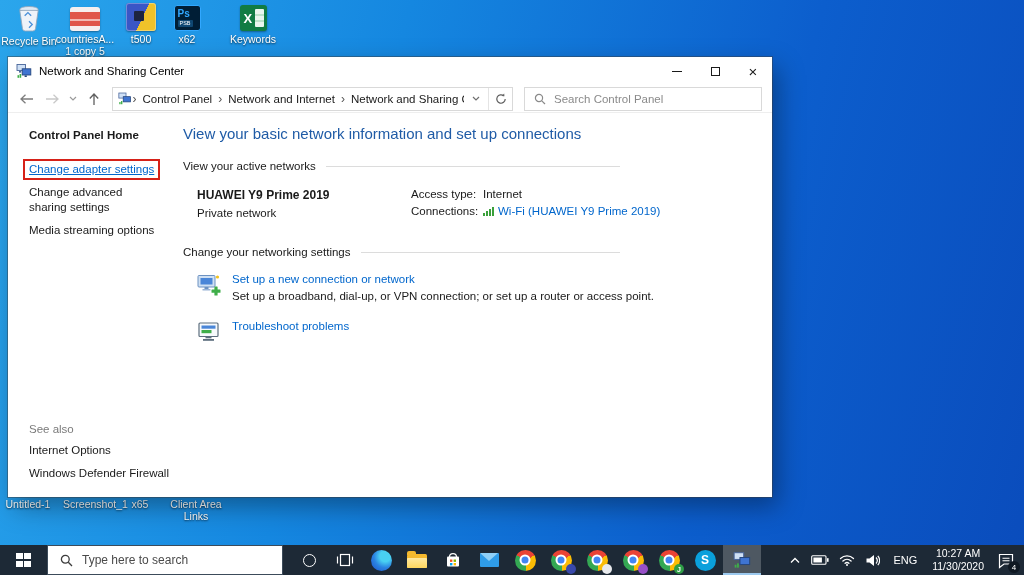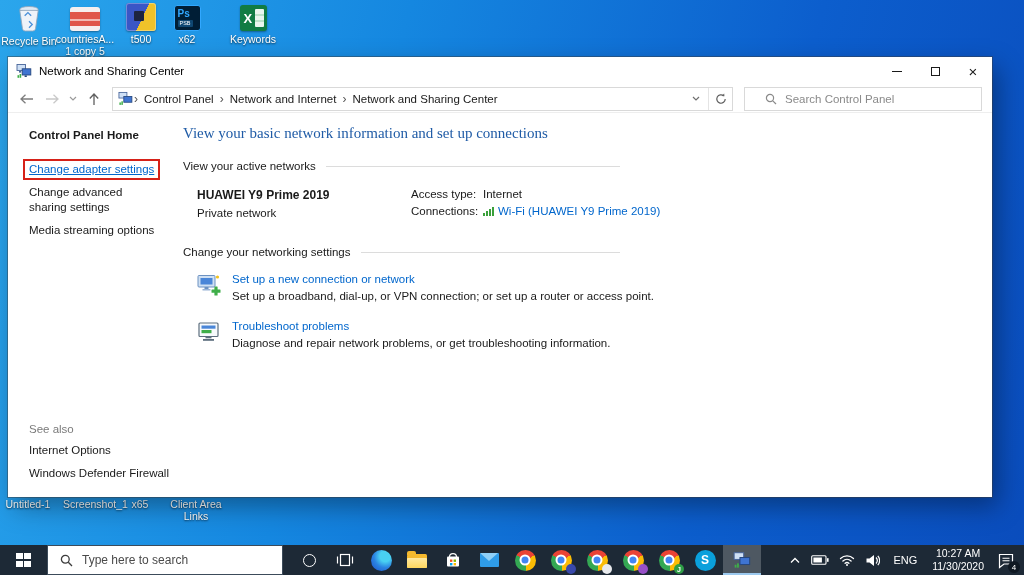--- a/index.html
+++ b/index.html
@@ -27,54 +27,54 @@
   .ico-psb .sub { color:#fff; font-size:5.5px; line-height:7px; background:rgba(49,168,255,.3); padding:0 2px; border-radius:1px; }
   .ico-xls { width:27px; height:26px; margin-top:2px; border-radius:3px; background:#117c43; position:relative;
     display:flex; align-items:center; padding-left:4px; box-shadow:0 1px 2px rgba(0,0,0,.35); }
   .ico-xls .x { color:#fff; font-weight:bold; font-size:13px; }
   .ico-xls::after { content:""; position:absolute; right:3px; top:4px; width:9px; height:18px;
     background:linear-gradient(#eaf6ee 0 28%, #bfe3cb 28% 38%, #eaf6ee 38% 61%, #bfe3cb 61% 71%, #eaf6ee 71%); border-radius:1px; }
 
   .bottom-label { position:absolute; top:498px; color:#fff; font-size:10.5px; line-height:12px; text-align:center; text-shadow:0 1px 2px rgba(0,0,0,.7); }
 
   
-  .window { position:absolute; left:8px; top:57px; width:984px; height:440px; background:#fff;
+  .window { position:absolute; left:8px; top:57px; width:764px; height:440px; background:#fff;
     box-shadow:0 0 0 1px rgba(60,60,60,.45), 6px 10px 24px rgba(0,0,0,.35); display:flex; flex-direction:column; }
   .titlebar { height:28px; display:flex; align-items:center; padding-left:8px; gap:7px; background:#fff; flex:0 0 auto; }
   .titlebar .title { font-size:11.5px; color:#000; }
   .win-controls { margin-left:auto; display:flex; height:100%; }
   .win-btn { width:38px; height:100%; display:flex; align-items:center; justify-content:center; color:#1a1a1a; font-size:13px; }
   .glyph-min { width:10px; height:1px; background:#1a1a1a; display:block; }
   .glyph-max { width:9px; height:9px; border:1px solid #1a1a1a; display:block; }
 
   .navbar { height:28px; display:flex; align-items:center; padding:0 10px 0 6px; gap:2px; border-bottom:1px solid #eeeeee; flex:0 0 auto; }
   .nav-btn { width:24px; height:24px; display:flex; align-items:center; justify-content:center; }
   .nav-btn.narrow { width:14px; }
   .addr { flex:1; height:24px; border:1px solid #d9d9d9; display:flex; align-items:center; padding-left:5px; margin:0 9px 0 4px; min-width:0; }
   .crumbs { display:flex; align-items:center; font-size:11.5px; color:#1a1a1a; white-space:nowrap; overflow:hidden; }
   .crumb { padding:0 5px; }
   .crumb-sep { color:#555; font-size:12px; padding:0 1px; }
   .addr-controls { margin-left:auto; display:flex; height:100%; }
   .addr-btn { width:24px; height:100%; display:flex; align-items:center; justify-content:center; border-left:1px solid #e4e4e4; }
-  .searchbox { width:238px; height:24px; border:1px solid #d9d9d9; display:flex; align-items:center; gap:8px; padding-left:20px; }
+  .searchbox { width:238px; height:24px; border:1px solid #d9d9d9; display:flex; align-items:center; gap:8px; padding-left:9px; }
   .searchbox input { border:none; outline:none; flex:1; font-size:11.5px; font-family:"Liberation Sans",sans-serif; color:#333; min-width:0; }
   .searchbox input::placeholder { color:#8a8a8a; }
 
   .content { flex:1; display:flex; min-height:0; }
   .sidebar { width:163px; padding:16px 0 8px 21px; display:flex; flex-direction:column; font-size:11.5px; flex:0 0 auto; }
   .sb-home { color:#1a1a1a; margin-bottom:12px;font-weight:bold; }
   .red-box { border:2px solid #d62118; padding:2px 4px 3px; margin:6px 0 3px -6px; width:fit-content; }
   .sb-link { color:#0066cc; text-decoration:underline; cursor:pointer; }
   .sb-item { color:#1a1a1a; margin-top:8px; line-height:15px; cursor:pointer; }
   .sb-bottom { margin-top:auto; padding-bottom:8px; }
   .sb-seealso { color:#7a7a7a; margin-bottom:4px; }
 
   .main { flex:1; padding:8px 0 0 12px; min-width:0; }
   .main-inner { width:437px; }
-  .page-heading { font-size:15px; font-weight:400; color:#1f5ba6; margin:4px 0 18px; white-space:nowrap;font-family:Liberation Serif, serif; }
+  .page-heading { font-size:15px; font-weight:400; color:#1f5ba6; margin:4px 0 18px; white-space:nowrap; }
   .section-row { display:flex; align-items:center; font-size:11.5px; color:#1a1a1a; white-space:nowrap; }
   .section-row .rule { flex:1; height:1px; background:#dcdcdc; margin-left:10px; }
 
   .network-panel { display:flex; margin:16px 0 4px 14px; }
   .net-left { width:200px; flex:0 0 auto; }
   .net-name { font-size:12px; font-weight:bold; color:#1a1a1a; white-space:nowrap; }
   .net-type { font-size:11.5px; color:#1a1a1a; margin-top:5px; }
   .net-divider { width:1px; background:#dcdcdc; margin:2px 14px 2px 0; }
   .net-right { font-size:11.5px; color:#1a1a1a; }
   .net-row { display:flex; align-items:center; margin-bottom:5px; white-space:nowrap; }
@@ -321,21 +321,20 @@
       <div class="setting-item" style="margin-top:16px">
         <svg class="setting-icon" width="26" height="26" viewBox="0 0 26 26">
           <rect x="3" y="4" width="19" height="13.5" rx="1" fill="#f7fafc" stroke="#5d6e7e" stroke-width="1.2"></rect>
           <rect x="5.5" y="6.5" width="14" height="3.2" fill="#4a86d8"></rect>
           <rect x="5.5" y="11" width="10" height="3.2" fill="#3fae49"></rect>
           <rect x="9.5" y="17.5" width="6" height="1.8" fill="#5d6e7e"></rect>
           <rect x="7" y="20" width="11" height="1.8" fill="#5d6e7e"></rect>
         </svg>
         <div>
           <div class="item-title"><span class="blue-link">Troubleshoot problems</span></div>
-          <div class="item-desc">Diagnose and repair network problems, or get troubleshooting information.</div>
         </div>
       </div>
     </div>
   </div>
 </div>
 
 <div class="taskbar">
   <div class="tb-start">
     <span class="winlogo">
         <i></i>

